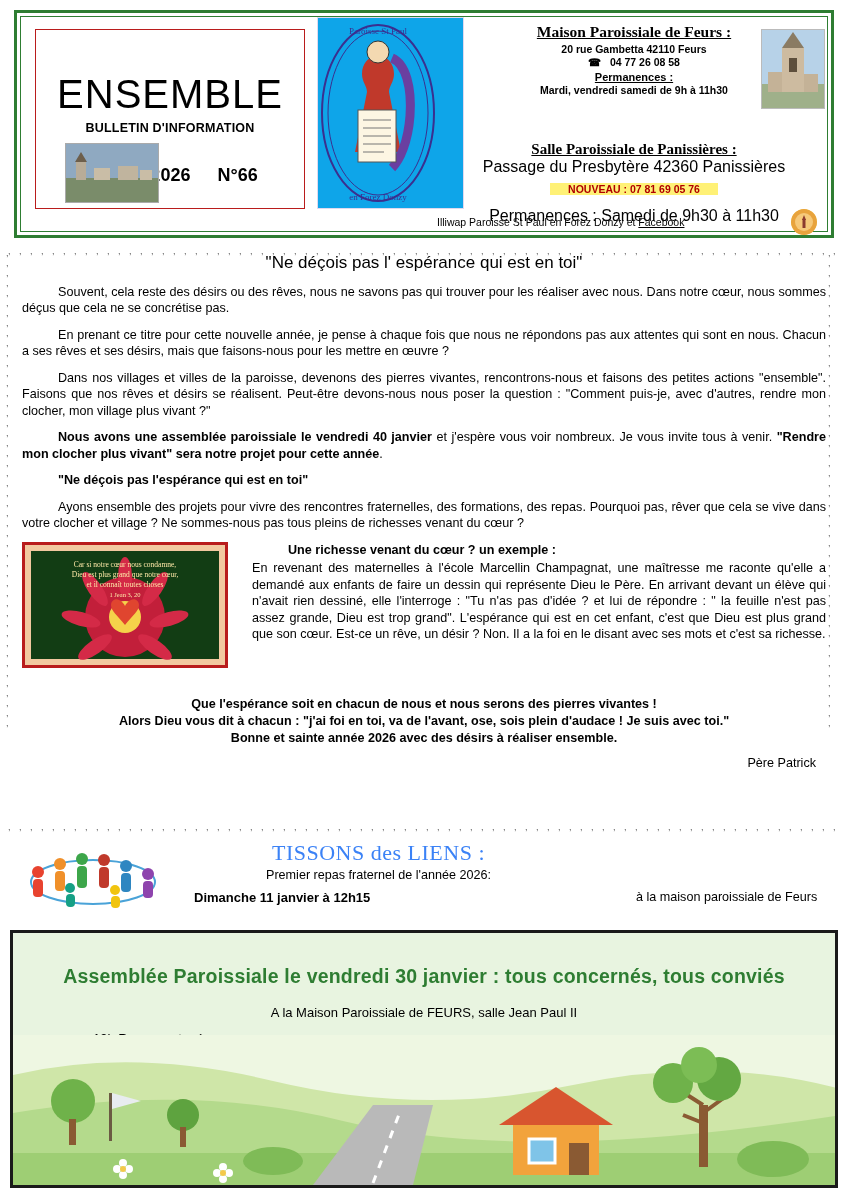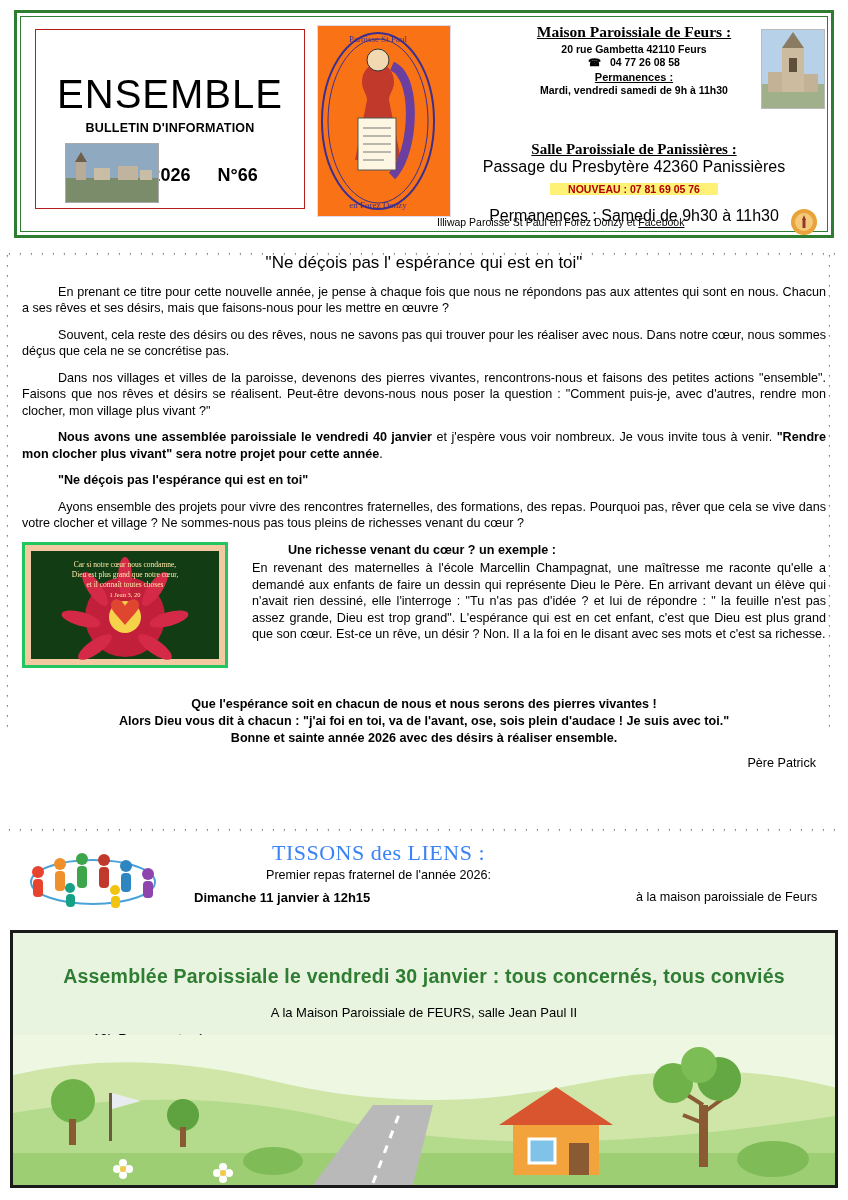--- a/index.html
+++ b/index.html
@@ -37,22 +37,22 @@
   }
   .masthead .sub{
     font-size:12.5px;font-weight:bold;margin-top:4px;letter-spacing:.2px;
   }
   .masthead .date{
     font-size:18px;font-weight:bold;margin-top:30px;
   }
   .date .num{margin-left:22px;}
 
   .logo-box{
-    position:absolute;left:300px;top:12px;width:134px;height:192px;
-    background:#f97316;
+    position:absolute;left:300px;top:4px;width:147px;height:192px;
+    background:#0ea5e9;
     border:1px solid #ded9ef;
     box-sizing:border-box;
     overflow:hidden;
   }
 
   .contact{
     position:absolute;left:432px;top:10px;width:370px;
     font-size:11px;text-align:center;
   }
   .contact .title{
@@ -115,21 +115,21 @@
     margin:0 0 12px 0;
   }
   .article p{margin:0 0 10px 0;text-indent:0;}
   .article p.ind{text-indent:36px;}
   .article b{font-weight:bold;}
 
   
   .rich-block{position:relative;margin-top:8px;min-height:140px;}
   .rich-img{
     position:absolute;left:0;top:0;width:206px;height:126px;
-    border:3px solid #22c55e;box-sizing:border-box;overflow:hidden;
+    border:3px solid #b91c1c;box-sizing:border-box;overflow:hidden;
     background:#1d3b1e;
   }
   .rich-text{margin-left:230px;}
   .rich-text .hd{font-weight:bold;display:block;margin-bottom:2px;text-indent:36px;}
 
   .closing{margin-top:14px;text-align:center;font-weight:bold;font-size:12.6px;line-height:17px;}
   .closing .l1{display:block;}
   .signature{text-align:right;font-size:12.6px;margin-top:8px;padding-right:10px;}
 
   
@@ -269,22 +269,22 @@
   </div>
   <div class="side-dash right">
     ,<br>,<br>,<br>,<br>,<br>,<br>,<br>,<br>,<br>,<br>,<br>,<br>,<br>,<br>,<br>,<br>,<br>,<br>,<br>,<br>,<br>,<br>,<br>,<br>,<br>,<br>,<br>,<br>,<br>,<br>,<br>,<br>,<br>,<br>,<br>,<br>,<br>,<br>,<br>,<br>,<br>,<br>,<br>,<br>,<br>,<br>,<br>,<br>
   </div>
   <div class="dash-row" style="top:246px;">, , , , , , , , , , , , , , , , , , , , , , , , , , , , , , , , , , , , , , , , , , , , , , , , , , , , , , , , , , , , , , , , , , , , , , , , , , , , , , , , , , ,</div>
   <div class="dash-row" style="top:822px;">, , , , , , , , , , , , , , , , , , , , , , , , , , , , , , , , , , , , , , , , , , , , , , , , , , , , , , , , , , , , , , , , , , , , , , , , , , , , , , , , , , ,</div>
 
   <div class="article">
     <div class="art-title">"Ne déçois pas l' espérance qui est en toi"</div>
 
+    <p class="ind">Souvent, cela reste des désirs ou des rêves, nous ne savons pas qui trouver pour les réaliser avec nous. Dans notre cœur, nous sommes déçus que cela ne se concrétise pas.</p>
     <p class="ind">En prenant ce titre pour cette nouvelle année, je pense à chaque fois que nous ne répondons pas aux attentes qui sont en nous. Chacun a ses rêves et ses désirs, mais que faisons-nous pour les mettre en œuvre ?</p>
-    <p class="ind">Souvent, cela reste des désirs ou des rêves, nous ne savons pas qui trouver pour les réaliser avec nous. Dans notre cœur, nous sommes déçus que cela ne se concrétise pas.</p>
     <p class="ind">Dans nos villages et villes de la paroisse, devenons des pierres vivantes, rencontrons-nous et faisons des petites actions "ensemble". Faisons que nos rêves et désirs se réalisent. Peut-être devons-nous nous poser la question : "Comment puis-je, avec d'autres, rendre mon clocher, mon village plus vivant ?"</p>
 
     <p>
       <span style="display:inline-block;width:36px;"></span><b>Nous avons une assemblée paroissiale le vendredi 40 janvier</b><span> et j'espère vous voir nombreux. Je vous invite tous à venir. </span><b>"Rendre mon clocher plus vivant" sera notre projet pour cette année</b><span>.</span>
     </p>
 
     <p>
       <span style="display:inline-block;width:36px;"></span><b>"Ne déçois pas l'espérance qui est en toi"</b>
     </p>
 

